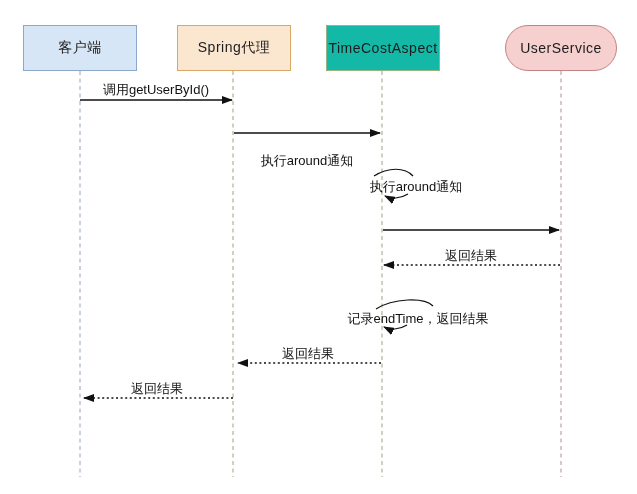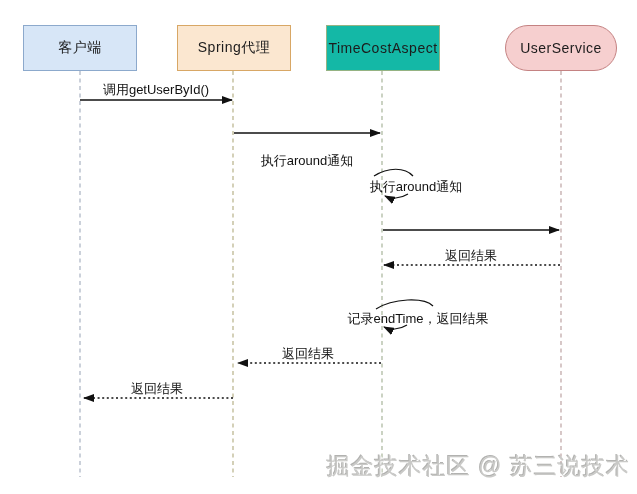--- a/index.html
+++ b/index.html
@@ -81,14 +81,13 @@
     </div>
 
   <div class="msg m1">调用getUserById()</div>
   <div class="msg m2">执行around通知</div>
   <div class="msg m3">执行around通知</div>
   <div class="msg m5">返回结果</div>
   <div class="msg m6">记录endTime，返回结果</div>
   <div class="msg m7">返回结果</div>
   <div class="msg m8">返回结果</div>
 
-  <div class="watermark">掘金技术社区 @ 苏三说技术</div>
 </div>
 
 </body></html>

